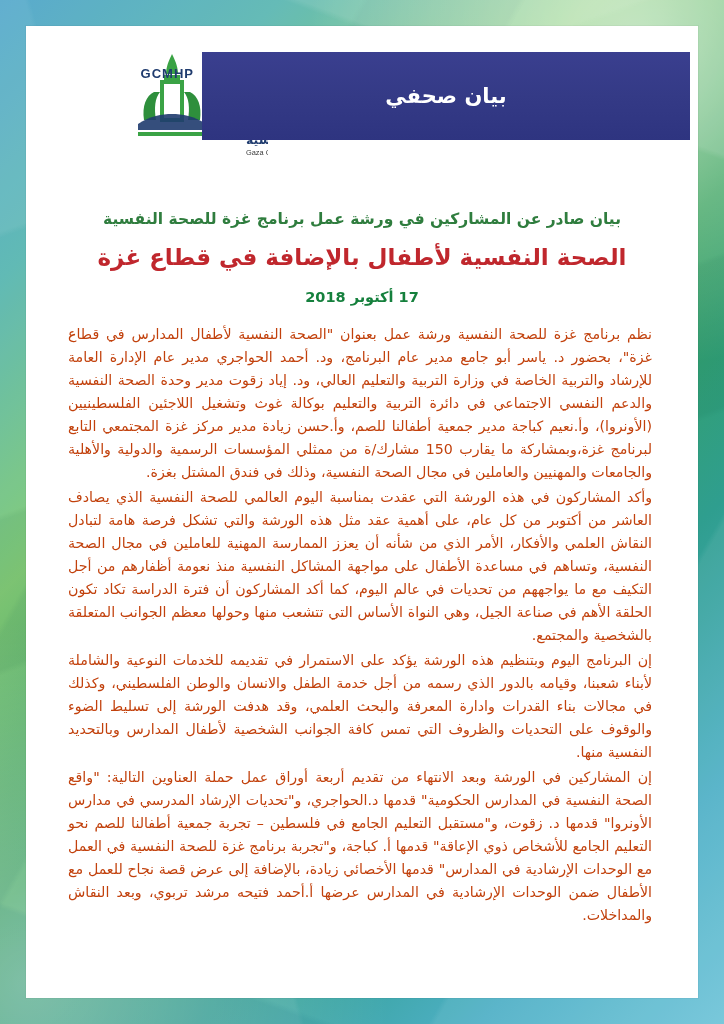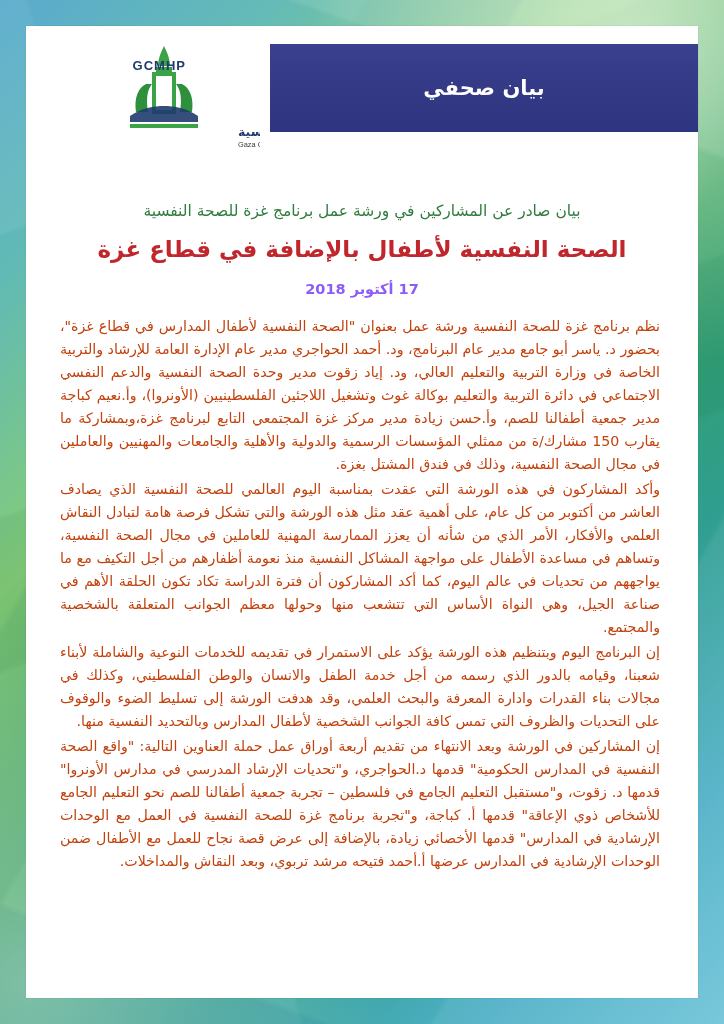--- a/index.html
+++ b/index.html
@@ -41,33 +41,33 @@
     left: 26px;
     top: 26px;
     width: 672px;
     height: 972px;
     background: #ffffff;
     box-shadow: 0 0 0 1px rgba(0,0,0,0.03);
   }
   .inner {
     position: absolute;
     inset: 0;
-    padding: 0;
+    padding: 8px;
     border-radius: 31px;
   }
   
   .header {
     position: relative;
     height: 130px;
   }
   .banner {
     position: absolute;
     right: 0;
     top: 18px;
-    width: 428px;
+    width: 488px;
     height: 88px;
     background: linear-gradient(180deg, #3a3f8f 0%, #343a86 50%, #2e3480 100%);
     display: flex;
     align-items: center;
     justify-content: center;
   }
   .banner-title {
     color: #ffffff;
     font-size: 21px;
     font-weight: bold;
@@ -82,33 +82,33 @@
   }
   .logo svg { display: block; }
   
   .titles {
     text-align: center;
     margin-top: 44px;
   }
   .subtitle {
     color: #2f7d3e;
     font-size: 15.5px;
-    font-weight: normal;
+    font-weight: bold;
     line-height: 1.5;
     margin-top: 39px;
   }
   .main-title {
     color: #c0272d;
     font-size: 23px;
     font-weight: bold;
     margin-top: 10px;
     line-height: 1.4;
   }
   .date {
-    color: #8b5cf6;
+    color: #15803d;
     font-size: 14.5px;
     font-weight: bold;
     margin-top: 16px;
     text-align: center;
   }
   
   .body-text {
     margin: 18px 38px 0 34px;
     color: #c2410c;
     font-size: 14.2px;

